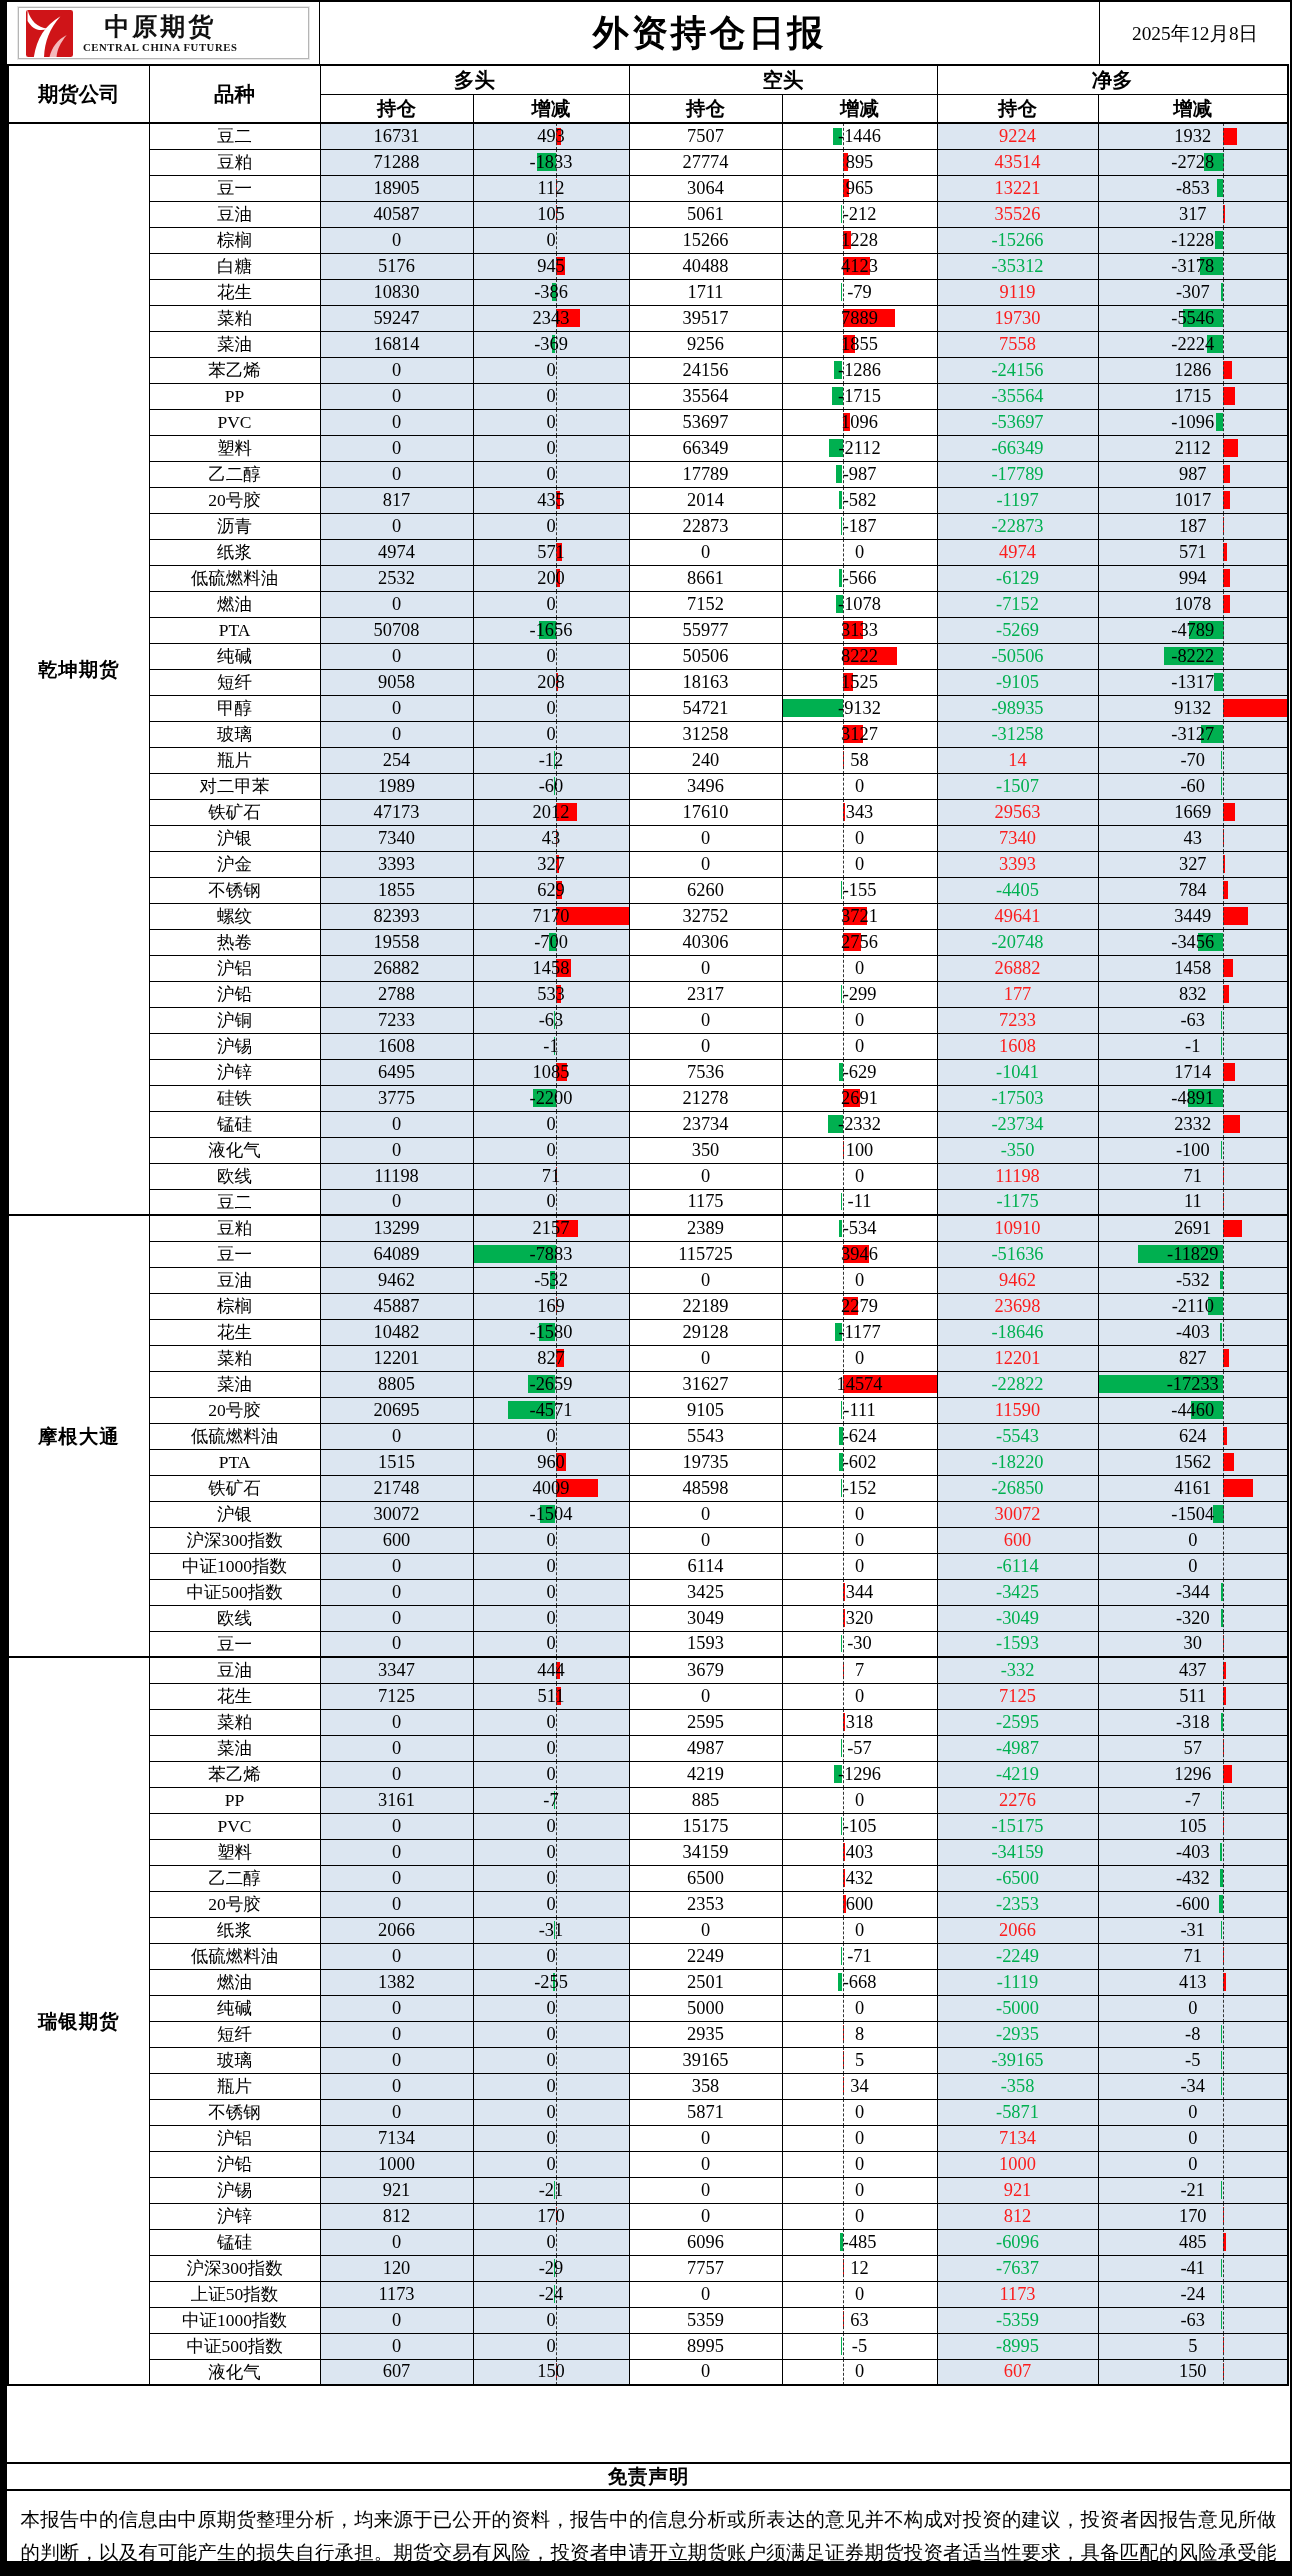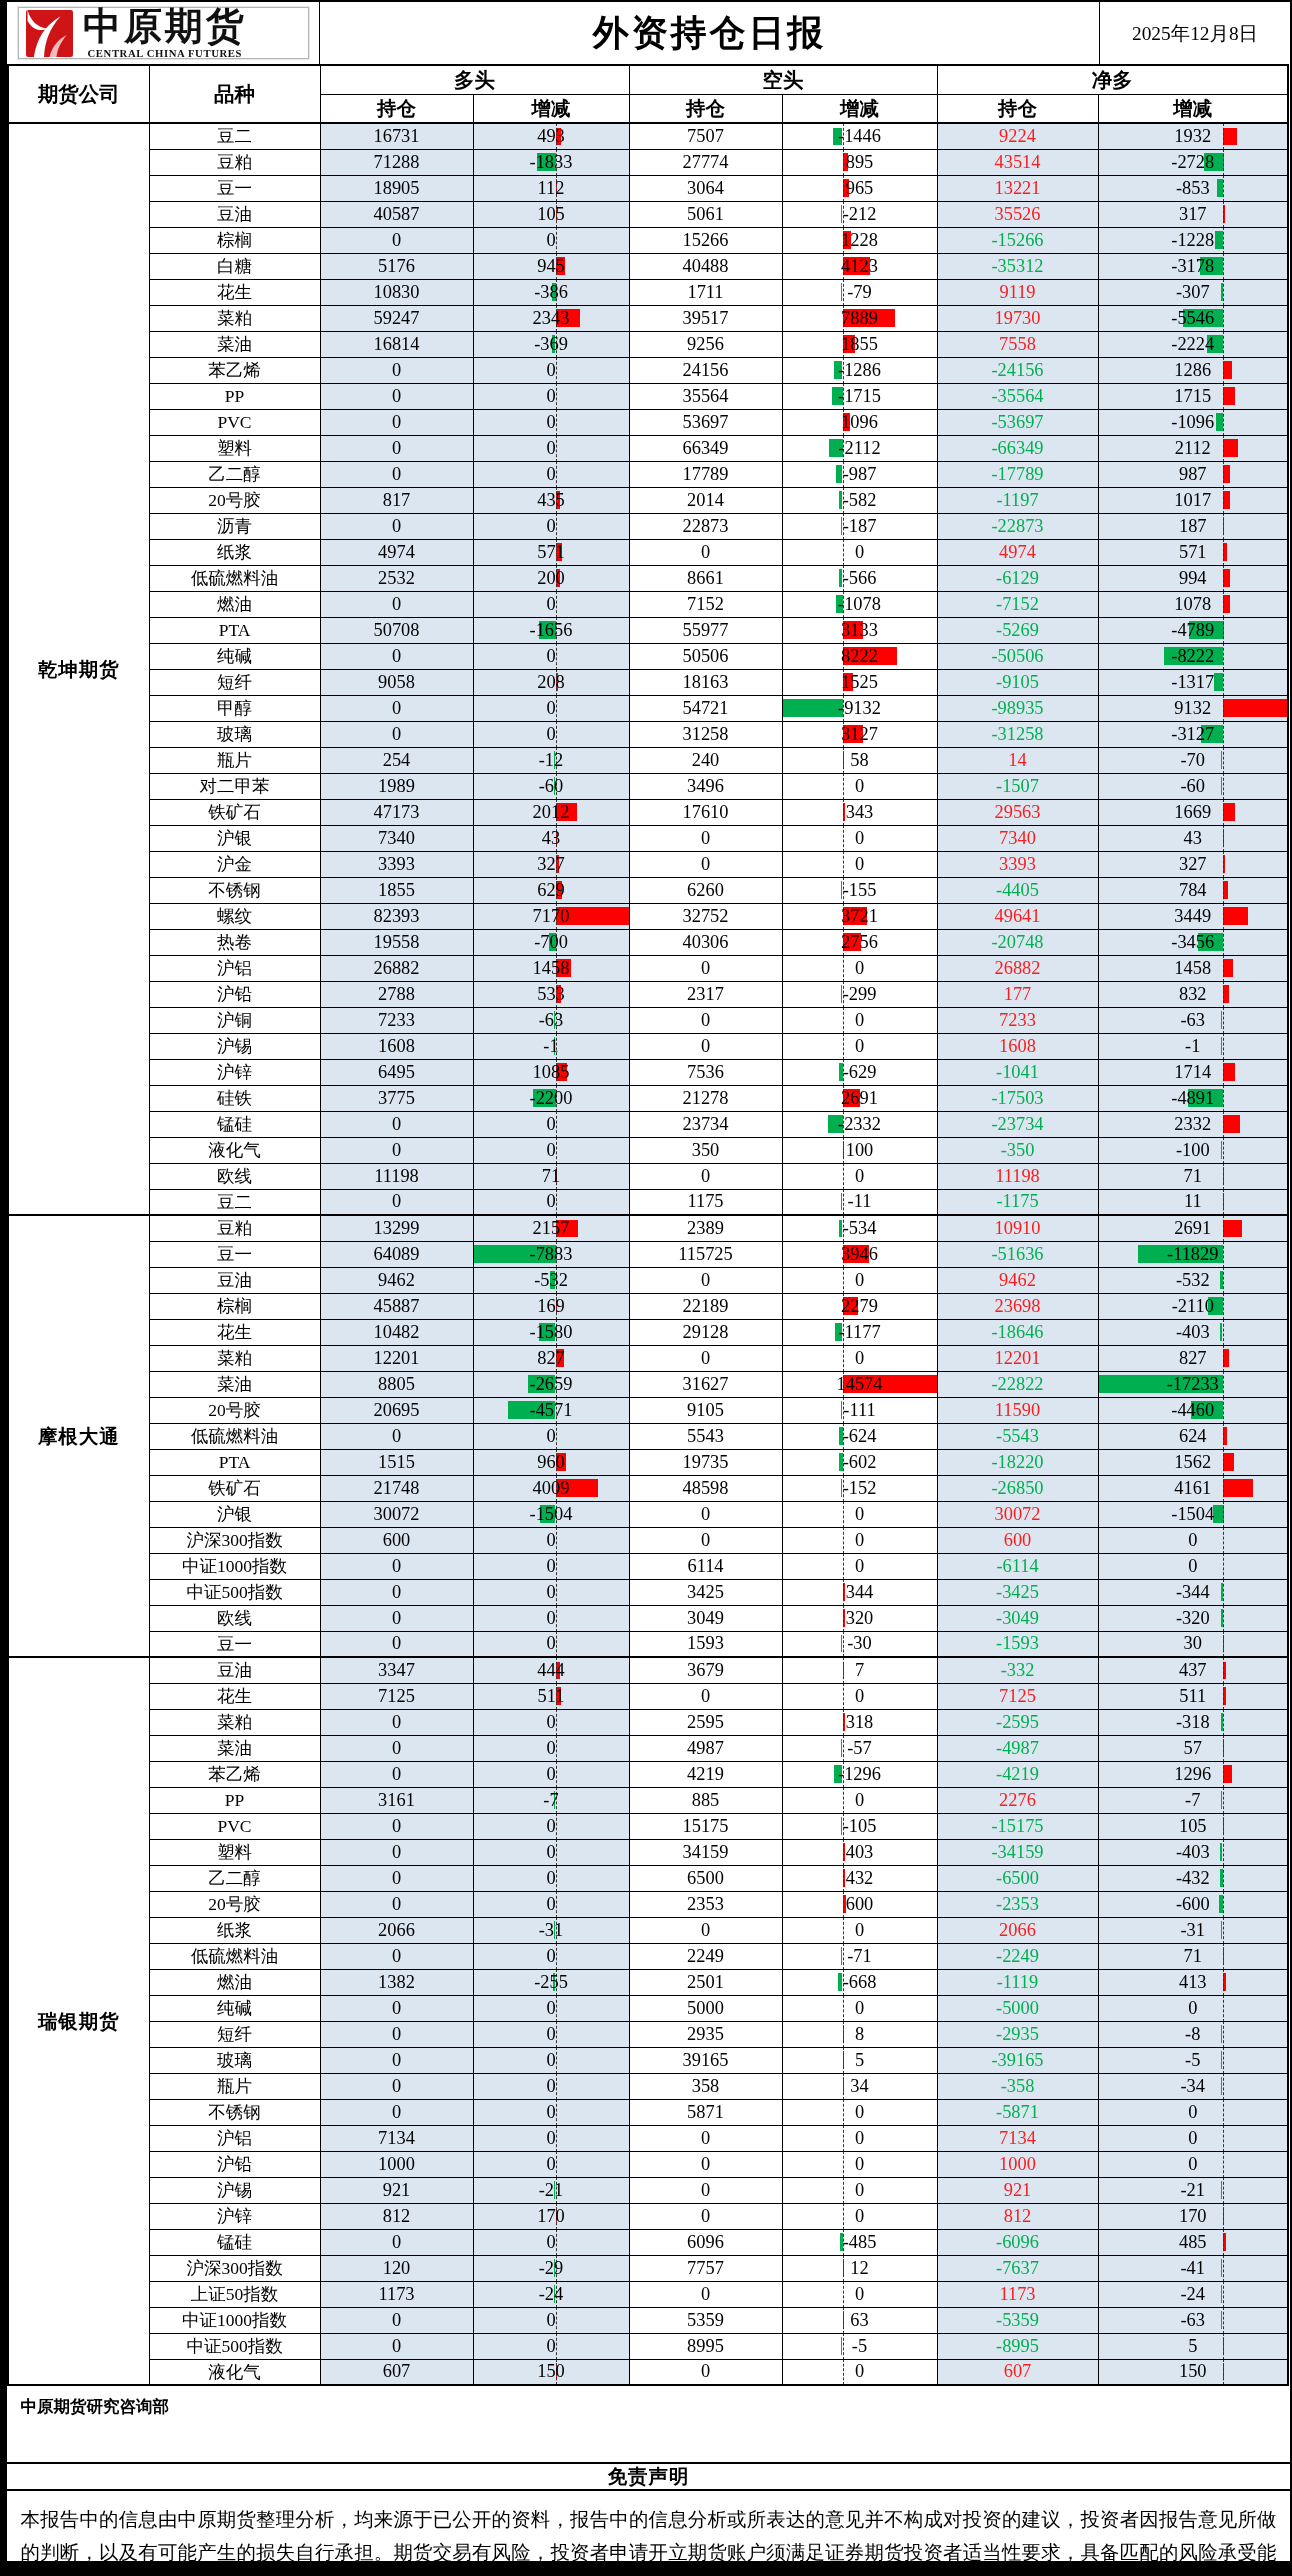--- a/index.html
+++ b/index.html
@@ -14,21 +14,21 @@
   }
 
   
   .titlebar{ display:flex; height:62px; }
   .logo-cell{ width:312px; display:flex; align-items:center; justify-content:center; }
   .logo-box{ width:291px; height:52px; background:#fff; border:1px solid #b5b5b5;
              display:flex; align-items:center; gap:9.7px; padding:1.9px 7.8px;
              box-shadow:0 0 0 1px #e8e8e8; }
   .logo-mark{ width:47px; height:47px; flex:0 0 auto; }
   .logo-texts{ display:flex; flex-direction:column; align-items:center; line-height:1; }
-  .logo-cn{ font-size:38px; font-weight:bold; letter-spacing:2.9px; color:#111; }
+  .logo-cn{ font-size:25px; font-weight:bold; letter-spacing:2.9px; color:#111; }
   .logo-en{ font-size:10.7px; font-weight:bold; letter-spacing:0.6px; color:#111; margin-top:2.9px;
             font-family:"Liberation Serif",serif; }
   .title-cell{ width:780px; border-left:1px solid #000; display:flex; align-items:center; justify-content:center;
                font-size:36px; font-weight:bold; letter-spacing:2.9px; }
   .date-cell{ flex:1; border-left:1px solid #000; display:flex; align-items:center; justify-content:center;
               font-size:19.4px; }
 
   
   table{ border-collapse:collapse; table-layout:fixed; width:1282px; border:2.9px solid #000; }
   td,th{ border:1px solid #000; text-align:center; vertical-align:middle; overflow:hidden;
@@ -900,20 +900,19 @@
           <td class="blue"><i class="axis" style="left: 82px;"></i><i class="bar pos" style="width: 1.9px; left: 82px;"></i><span class="val">150</span></td>
           <td class="white"><span class="val">0</span></td>
           <td class="white"><i class="axis" style="left: 60px;"></i><span class="val">0</span></td>
           <td class="blue netpos"><span class="val">607</span></td>
           <td class="blue"><i class="axis" style="left: 124px;"></i><i class="bar pos" style="width: 1.9px; left: 124px;"></i><span class="val">150</span></td>
         </tr>
       </tbody>
   </table>
 
   <div class="footer-info">
-    <div class="dept-line">中原期货研究咨询部</div>
   </div>
 
   <div class="disclaimer-bar">免责声明</div>
   <div class="disclaimer-text">本报告中的信息由中原期货整理分析，均来源于已公开的资料，报告中的信息分析或所表达的意见并不构成对投资的建议，投资者因报告意见所做的判断，以及有可能产生的损失自行承担。期货交易有风险，投资者申请开立期货账户须满足证券期货投资者适当性要求，具备匹配的风险承受能力。</div>
 
 </div>
 
 
 </body></html>

